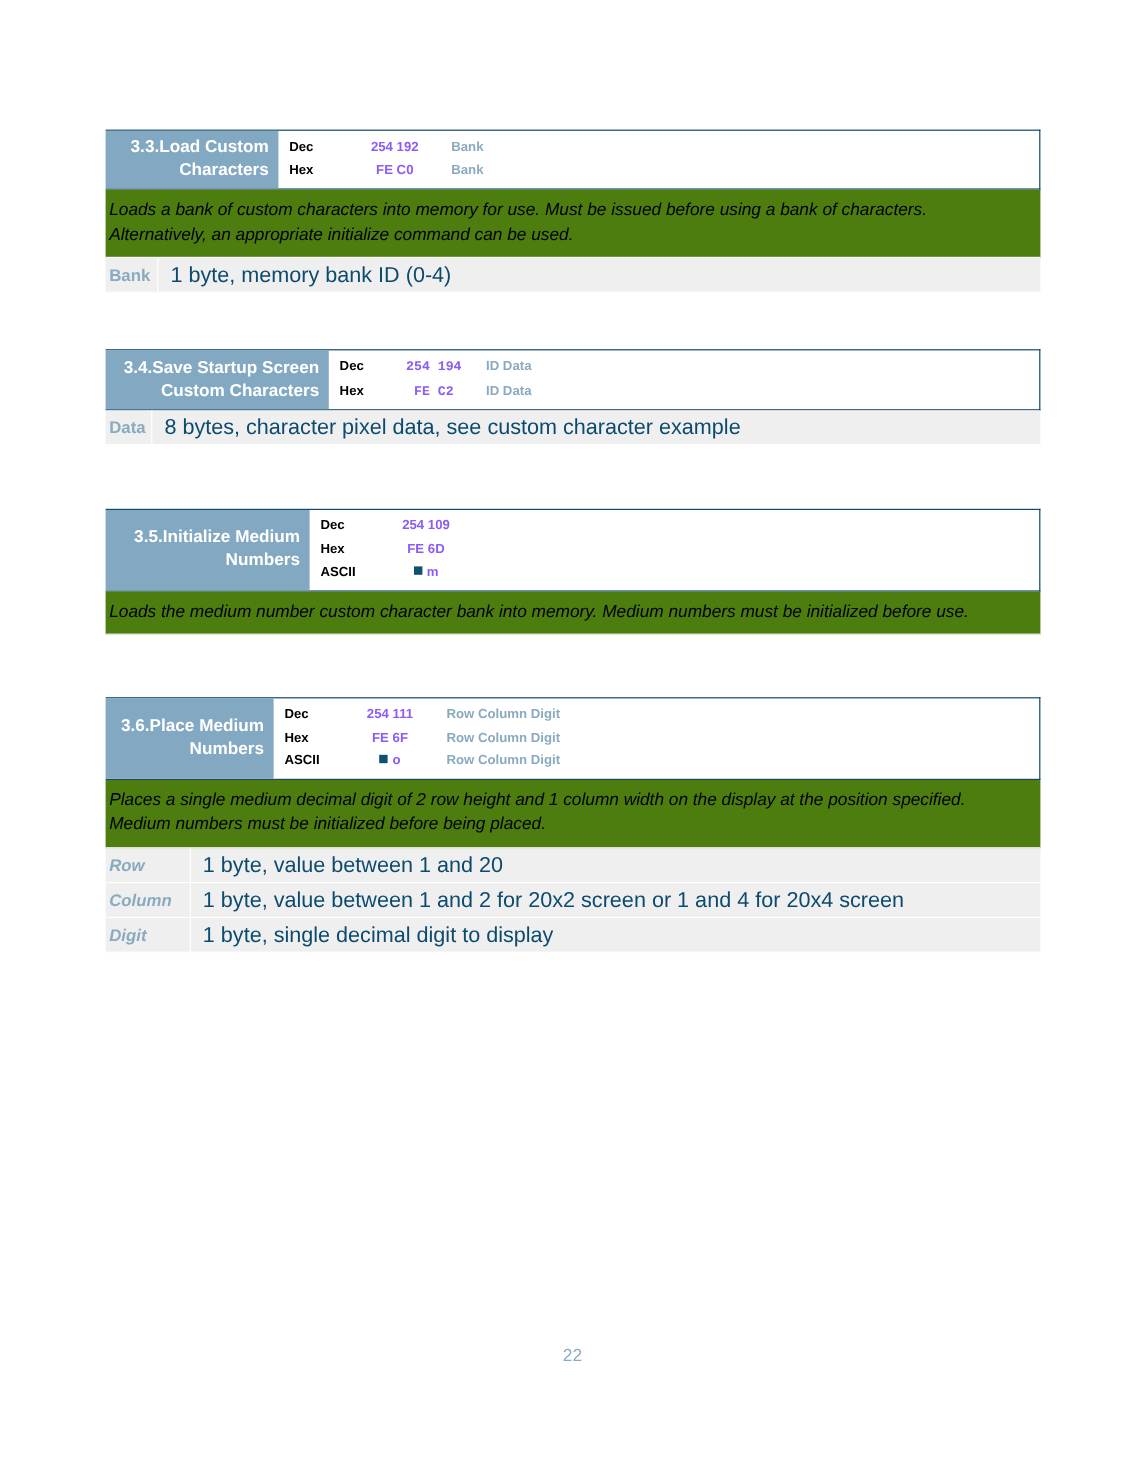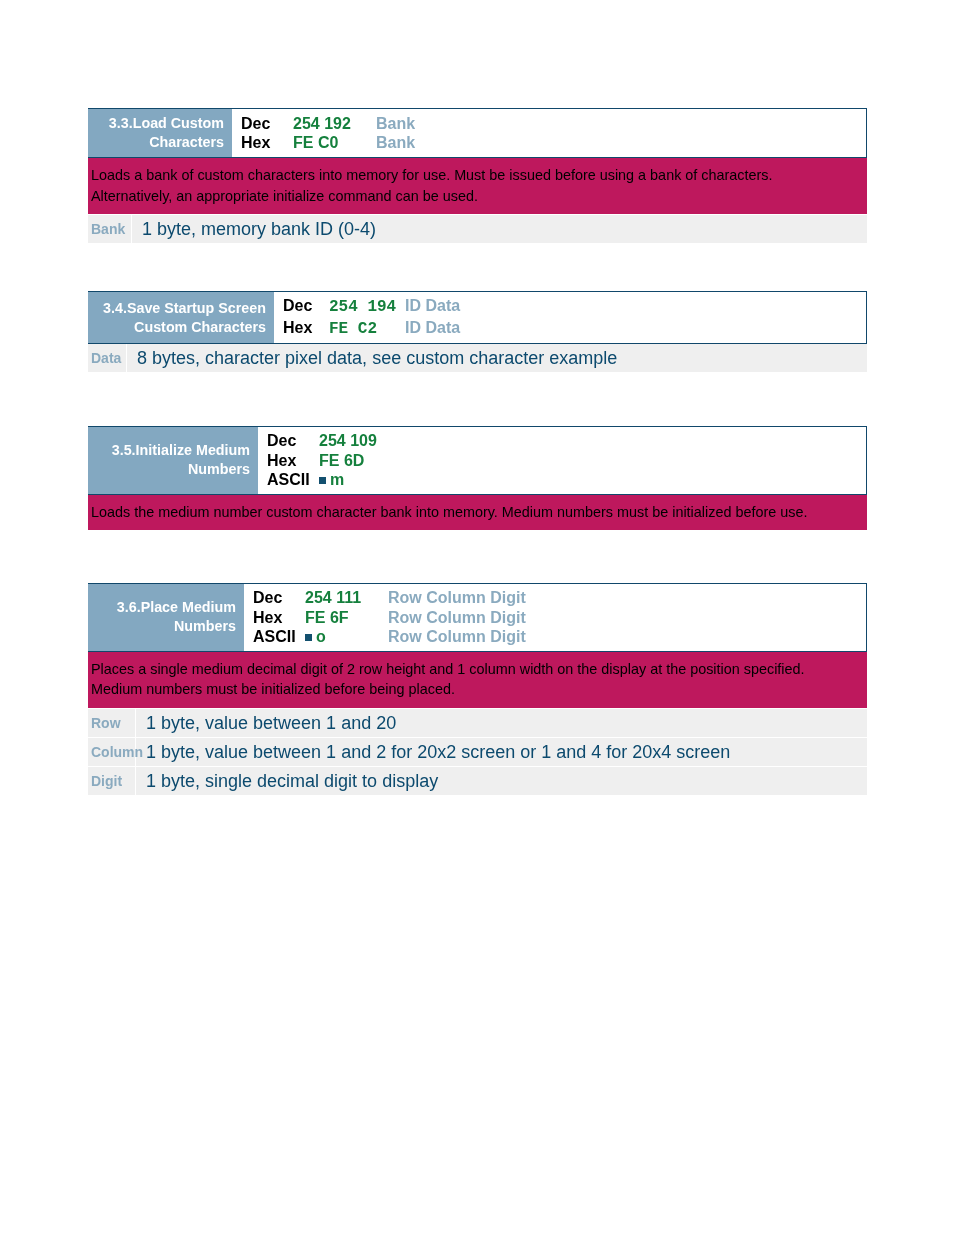--- a/index.html
+++ b/index.html
@@ -60,49 +60,49 @@
     display: flex;
     flex-direction: column;
     justify-content: center;
     flex: 0 0 auto;
   }
   .cmd-title .tline { display: block; white-space: nowrap; }
 
   .cmd-title.w144 { width: 144px; }
   .cmd-title.w186 { width: 186px; }
   .cmd-title.w173 { width: 170px; }
-  .cmd-title.w164 { width: 156px; justify-content: center; }
+  .cmd-title.w164 { width: 140px; justify-content: center; }
 
   .cmd-codes {
     flex: 1 1 auto;
     padding: 4px 0 4px 9px;
     box-sizing: border-box;
     display: flex;
     flex-direction: column;
     justify-content: center;
   }
 
   .code-row {
     display: flex;
     align-items: baseline;
     line-height: 19.5px;
-    font-size: 16px;
+    font-size: 11px;
     white-space: nowrap;
   }
   .code-label {
     font-weight: bold;
     color: #000000;
     flex: 0 0 auto;
   }
   .code-label.lw {  width: 52px; }
   .code-label.lw2 { width: 46px; }
   .code-value {
     font-weight: bold;
-    color: #15803d;
-    text-align: left;
+    color: #8b5cf6;
+    text-align: center;
     flex: 0 0 auto;
   }
   .code-value.vw  { width: 72px; }
   .code-value.vw2 { width: 65px; font-family: Liberation Mono, monospace; }
   .code-params {
     color: #8aaabf;
     font-weight: bold;
     padding-left: 11px;
     flex: 0 0 auto;
   }
@@ -110,27 +110,28 @@
     display: inline-block;
     width: 7px;
     height: 7px;
     background: #13506f;
     vertical-align: 1px;
     margin-right: 4px;
   }
 
   
   .desc-row {
-    background: #be185d;
+    background: #4d7c0f;
     border-bottom: 1.2px solid #ffffff;
     padding: 7px 12px 8px 3px;
     font-size: 14.4px;
     line-height: 20.5px;
     color: #000000;
     box-sizing: border-box;
+    font-style: italic;
   }
 
   .param-row {
     display: flex;
     align-items: flex-start;
     background: #efefef;
     border-bottom: 1.2px solid #ffffff;
     box-sizing: border-box;
     min-height: 27px;
   }
@@ -139,21 +140,21 @@
     font-weight: bold;
     font-size: 14px;
     line-height: 20px;
     padding: 4px 6px 4px 3px;
     box-sizing: border-box;
     flex: 0 0 auto;
     border-right: 1.2px solid #ffffff;
   }
   .param-name.pw44 { width: 44px; }
   .param-name.pw39 { width: 39px; }
-  .param-name.pw57 { width: 48px; }
+  .param-name.pw57 { width: 71px; font-style: italic; }
   .param-desc {
     font-size: 18px;
     line-height: 20px;
     padding: 4px 10px 4px 10px;
     color: #0c4a6e;
     flex: 1 1 auto;
   }
 
   .page-number {
     position: absolute;
@@ -289,13 +290,14 @@
         <span class="param-desc">1 byte, value between 1 and 2 for 20x2 screen or 1 and 4 for 20x4 screen</span>
       </div>
       <div class="param-row">
         <span class="param-name pw57">Digit</span>
         <span class="param-desc">1 byte, single decimal digit to display</span>
       </div>
     </div>
 
   </div>
 
+  <div class="page-number">22</div>
 </div>
 
 </body></html>

